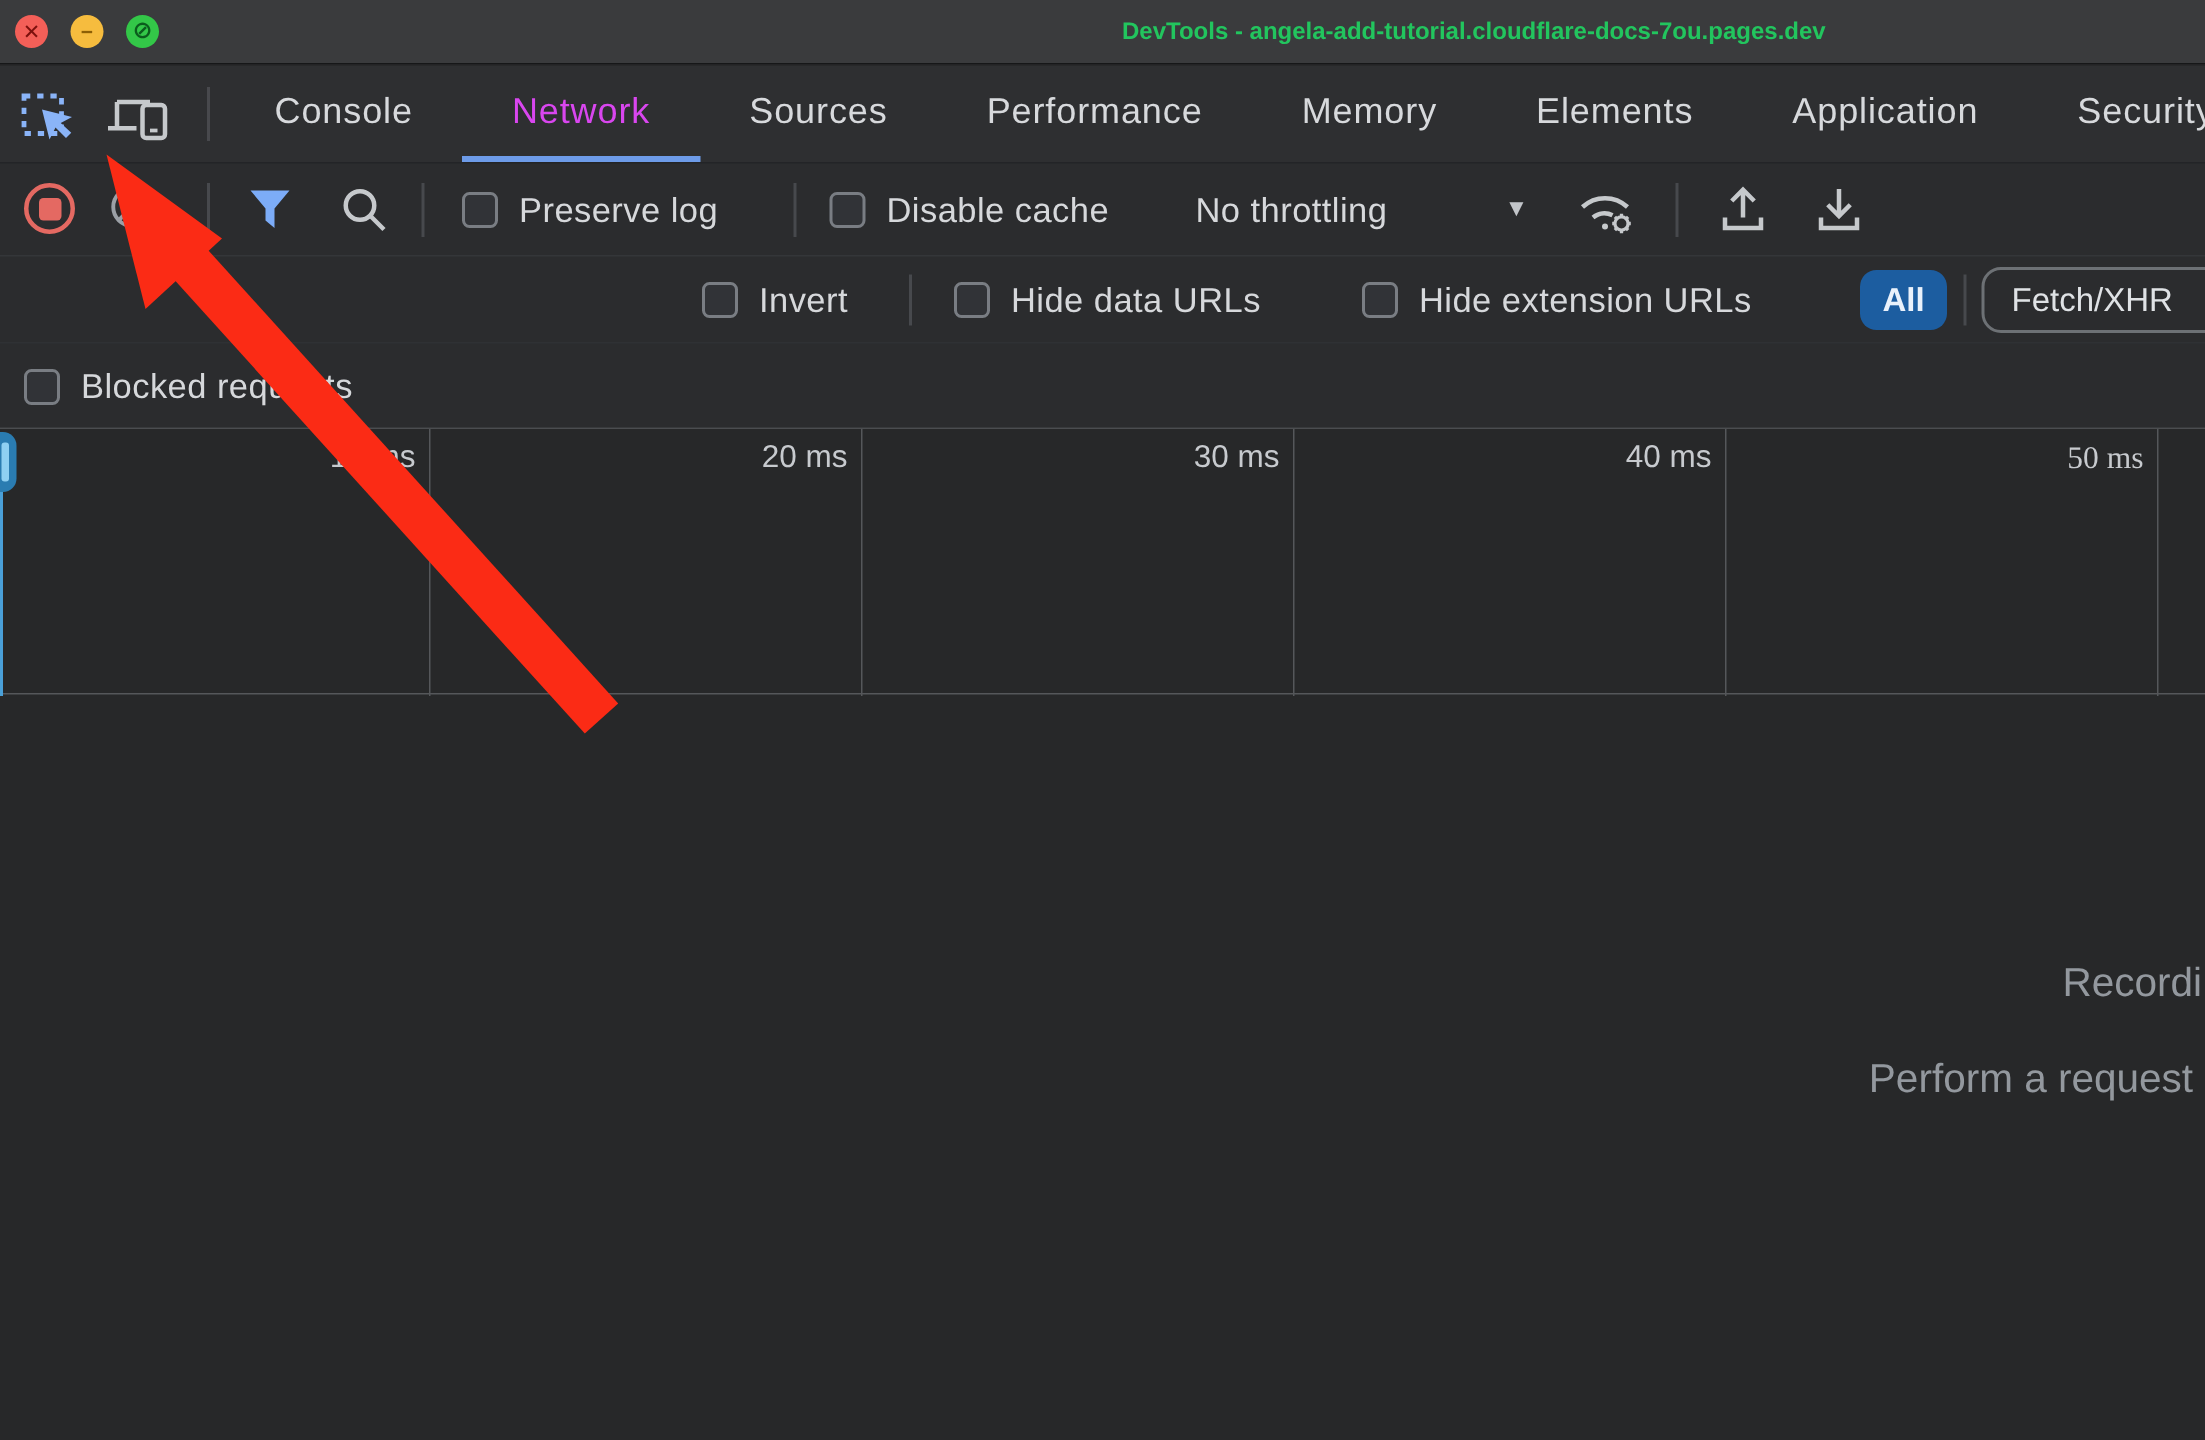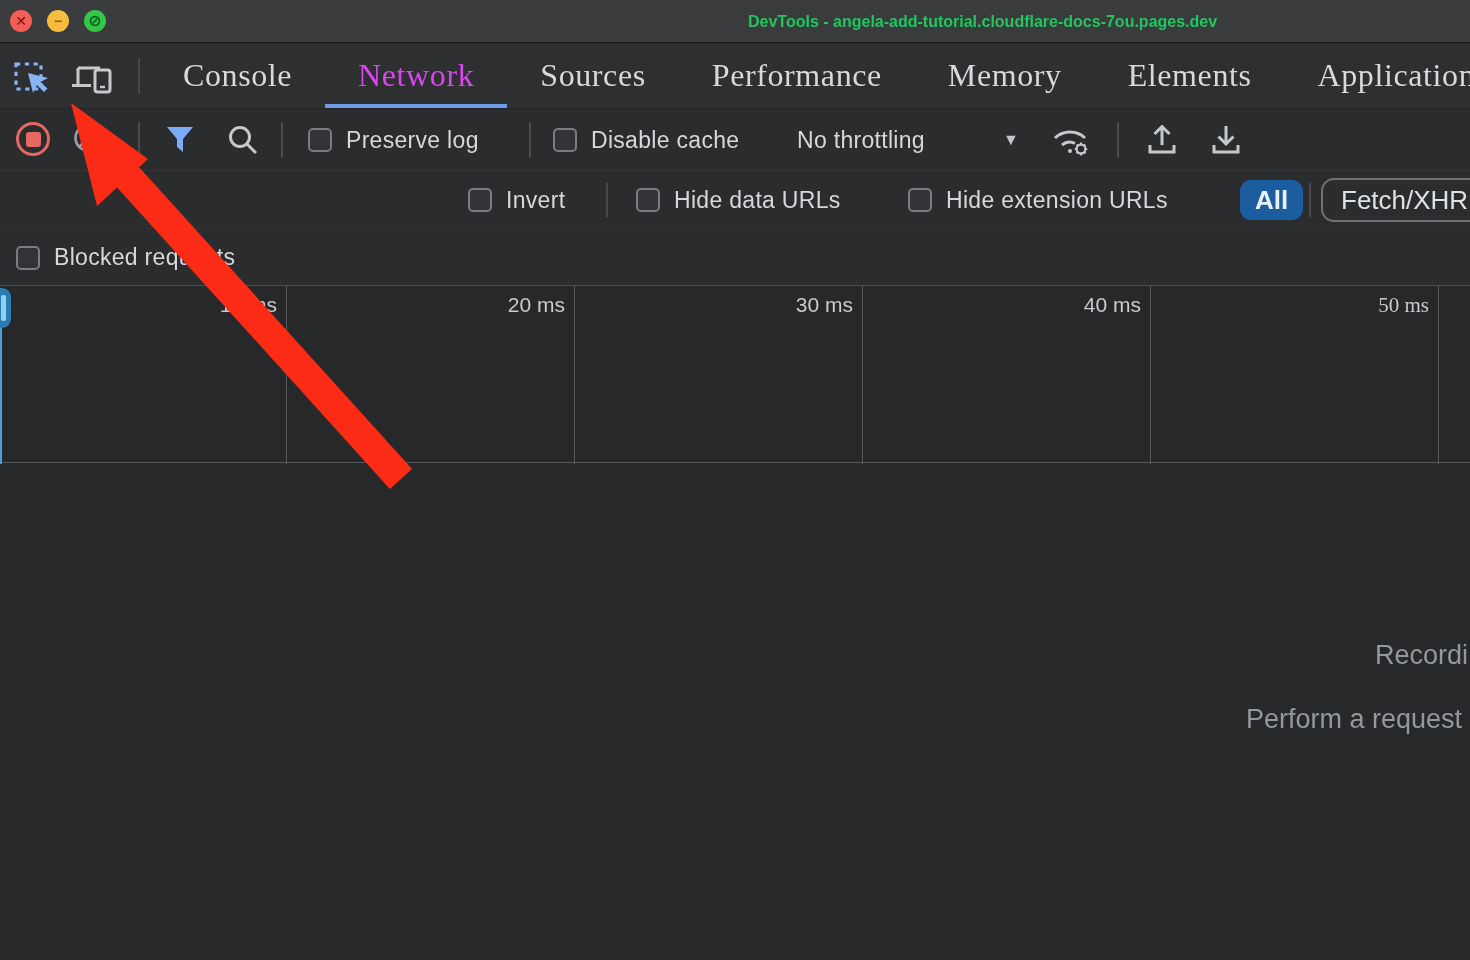--- a/index.html
+++ b/index.html
@@ -18,22 +18,22 @@
   .win-title { position:absolute; left:748px; top:0; height:43px; line-height:43px;
                font-size:16px; font-weight:bold; color:#22c55e; white-space:nowrap; }
 
   
   .tabbar { position:absolute; left:0; top:44px; width:1470px; height:64px;
             background:#2e2f31; }
   .icon-btn { position:absolute; top:14px; width:44px; height:38px; display:flex;
               align-items:center; justify-content:center; }
   .vsep { position:absolute; width:2px; background:#48494d; }
   .tabs { position:absolute; left:150px; top:0; height:64px; display:flex; white-space:nowrap; }
-  .tab { padding:0 33px; line-height:62px; font-size:32px; letter-spacing:.6px;
-         color:#d7d9dc; position:relative;font-family:Liberation Serif, serif; }
+  .tab { padding:0 33px; line-height:62px; font-size:24px; letter-spacing:.6px;
+         color:#d7d9dc; position:relative; }
   .tab.active { color:#d946ef; }
   .tab.active::after { content:""; position:absolute; left:0; right:0; bottom:0;
                        height:4px; background:#6d9be8; }
 
   
   .toolbar { position:absolute; left:0; top:108px; width:1470px; height:62px;
              background:#2b2c2e; border-top:1px solid #232427; }
   .record-btn { position:absolute; left:16px; top:13px; width:34px; height:34px;
                 border:3px solid #e46962; border-radius:50%; display:flex;
                 align-items:center; justify-content:center; }
@@ -49,21 +49,21 @@
 
   
   .filterrow { position:absolute; left:0; top:170px; width:1470px; height:58px;
                background:#2b2c2e; border-top:1px solid #343639; }
   .filter-pill { position:absolute; left:10px; top:8px; width:428px; height:42px;
                  background:#3b3d40; border-radius:21px; display:flex; align-items:center; }
   .filter-pill input { background:transparent; border:none; outline:none; color:#d6d8db;
                        font-size:23px; width:330px; font-family:inherit; }
   .filter-pill input::placeholder { color:#9aa0a6; opacity:1; }
   .pill-btn { height:40px; border-radius:11px; display:flex; align-items:center;
-              font-size:26px; white-space:nowrap; }
+              font-size:22px; white-space:nowrap; }
   .pill-all { position:absolute; left:1240px; top:9px; padding:0 15px;
               background:#1c5da0; color:#e9f1fb; font-weight:bold; }
   .pill-fetch { position:absolute; left:1321px; top:7px; height:44px; width:182px;
                 padding:0 18px; border:2px solid #6d7175; border-radius:13px;
                 color:#dfe2e5; }
 
   
   .row3 { position:absolute; left:0; top:228px; width:1470px; height:57px;
           background:#2b2c2e; border-top:1px solid #2f3134; }
 

